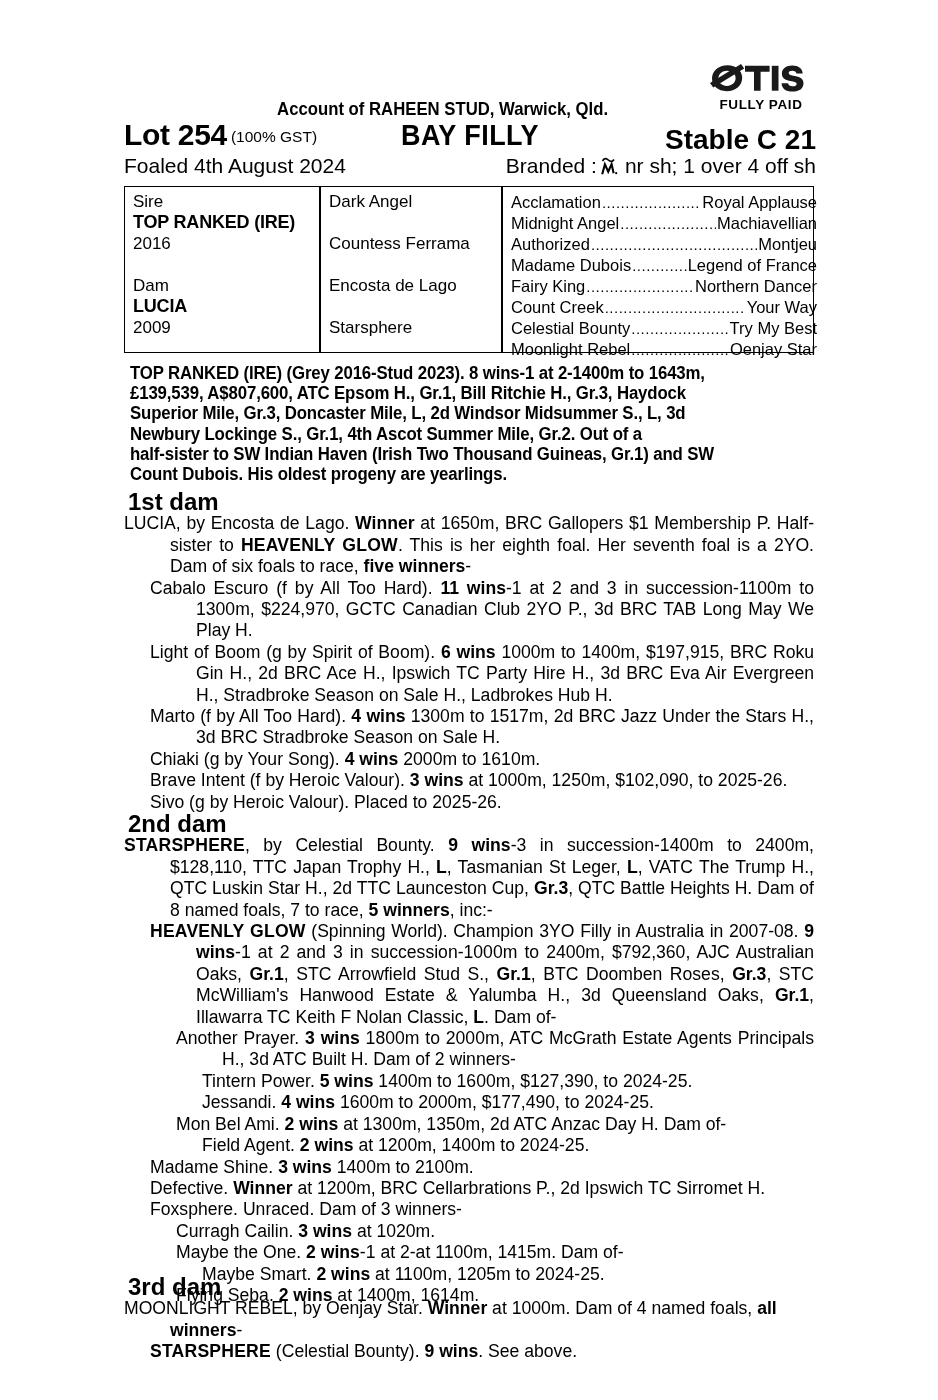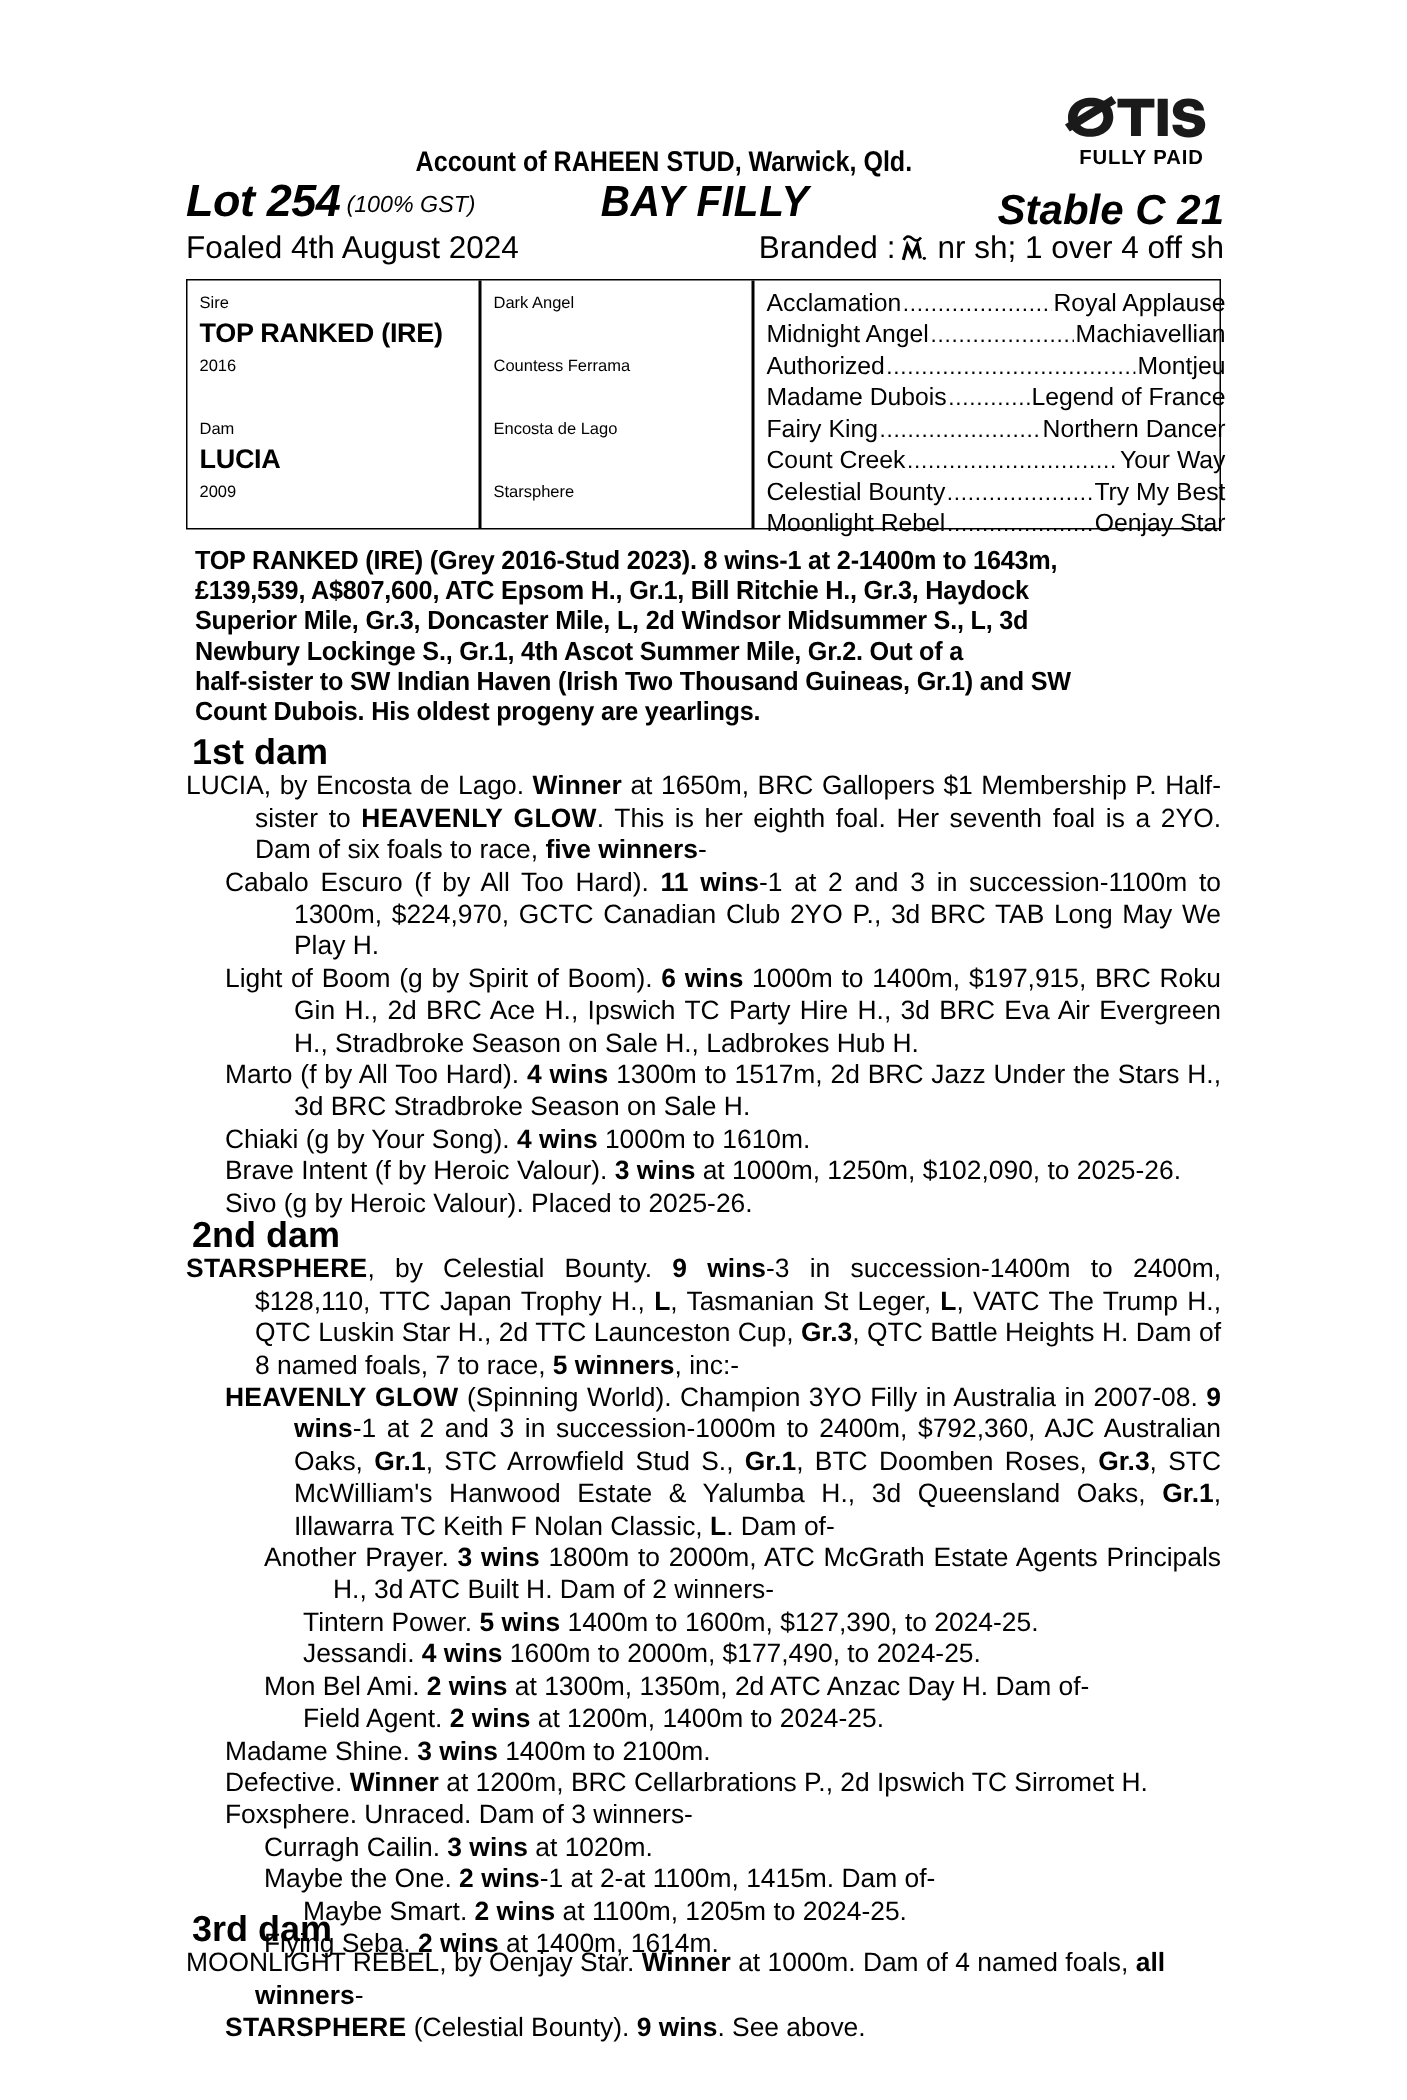--- a/index.html
+++ b/index.html
@@ -58,21 +58,20 @@
   .account-line .shift {
     display: inline-block;
     transform: translateX(-30px);
   }
 
   .title-row {
     position: absolute;
     left: 124px; top: 118px;
     width: 692px;
     height: 38px;
-    font-style: italic;
   }
   .lot-label {
     position: absolute;
     left: 0; top: 0;
     white-space: nowrap;
   }
   .lot-label .lot-big {
     font-size: 30px;
     font-weight: bold;
     letter-spacing: -0.3px;
@@ -140,21 +139,21 @@
   }
   .ped-col-div {
     position: absolute;
     top: 0;
     bottom: 0;
     width: 1.5px;
     background: #000;
   }
   .ped-cell {
     position: absolute;
-    font-size: 11px;
+    font-size: 17px;
     line-height: 20.8px;
     white-space: nowrap;
   }
   .ped-cell.bold {
     font-weight: bold;
     font-size: 18px;
     letter-spacing: -0.2px;
   }
   .ped-gp {
     position: absolute;
@@ -337,21 +336,21 @@
   </div>
 
   <div class="sec" style="top:491px">
     <div class="sec-head">1st dam</div>
 
     <p class="e l0"><span>LUCIA</span><span>, by Encosta de Lago. </span><b>Winner</b><span> at 1650m, BRC Gallopers $1 Membership P. Half-sister to </span><b class="bk">HEAVENLY GLOW</b><span>. This is her eighth foal. Her seventh foal is a 2YO. Dam of six foals to race, </span><b>five winners</b><span>-</span></p>
 
     <p class="e l1"><span>Cabalo Escuro (f by All Too Hard). </span><b>11 wins</b><span>-1 at 2 and 3 in succession-1100m to 1300m, $224,970, GCTC Canadian Club 2YO P., 3d BRC TAB Long May We Play H.</span></p>
     <p class="e l1"><span>Light of Boom (g by Spirit of Boom). </span><b>6 wins</b><span> 1000m to 1400m, $197,915, BRC Roku Gin H., 2d BRC Ace H., Ipswich TC Party Hire H., 3d BRC Eva Air Evergreen H., Stradbroke Season on Sale H., Ladbrokes Hub H.</span></p>
     <p class="e l1"><span>Marto (f by All Too Hard). </span><b>4 wins</b><span> 1300m to 1517m, 2d BRC Jazz Under the Stars H., 3d BRC Stradbroke Season on Sale H.</span></p>
-    <p class="e l1 noj"><span>Chiaki (g by Your Song). </span><b>4 wins</b><span> 1000m to 1610m.</span></p>
+    <p class="e l1 noj"><span>Chiaki (g by Your Song). </span><b>4 wins</b><span> 2000m to 1610m.</span></p>
     <p class="e l1"><span>Brave Intent (f by Heroic Valour). </span><b>3 wins</b><span> at 1000m, 1250m, $102,090, to 2025-26.</span></p>
     <p class="e l1 noj"><span>Sivo (g by Heroic Valour). Placed to 2025-26.</span></p>
   </div>
 
   <div class="sec" style="top:813px">
     <div class="sec-head">2nd dam</div>
 
     <p class="e l0"><b class="bk">STARSPHERE</b><span>, by Celestial Bounty. </span><b>9 wins</b><span>-3 in succession-1400m to 2400m, $128,110, TTC Japan Trophy H., </span><b>L</b><span>, Tasmanian St Leger, </span><b>L</b><span>, VATC The Trump H., QTC Luskin Star H., 2d TTC Launceston Cup, </span><b>Gr.3</b><span>, QTC Battle Heights H. Dam of 8 named foals, 7 to race, </span><b>5 winners</b><span>, inc:-</span></p>
 
     <p class="e l1"><b class="bk">HEAVENLY GLOW</b><span> (Spinning World). Champion 3YO Filly in Australia in 2007-08. </span><b>9 wins</b><span>-1 at 2 and 3 in succession-1000m to 2400m, $792,360, AJC Australian Oaks, </span><b>Gr.1</b><span>, STC Arrowfield Stud S., </span><b>Gr.1</b><span>, BTC Doomben Roses, </span><b>Gr.3</b><span>, STC McWilliam's Hanwood Estate &amp; Yalumba H., 3d Queensland Oaks, </span><b>Gr.1</b><span>, Illawarra TC Keith F Nolan Classic, </span><b>L</b><span>. Dam of-</span></p>

